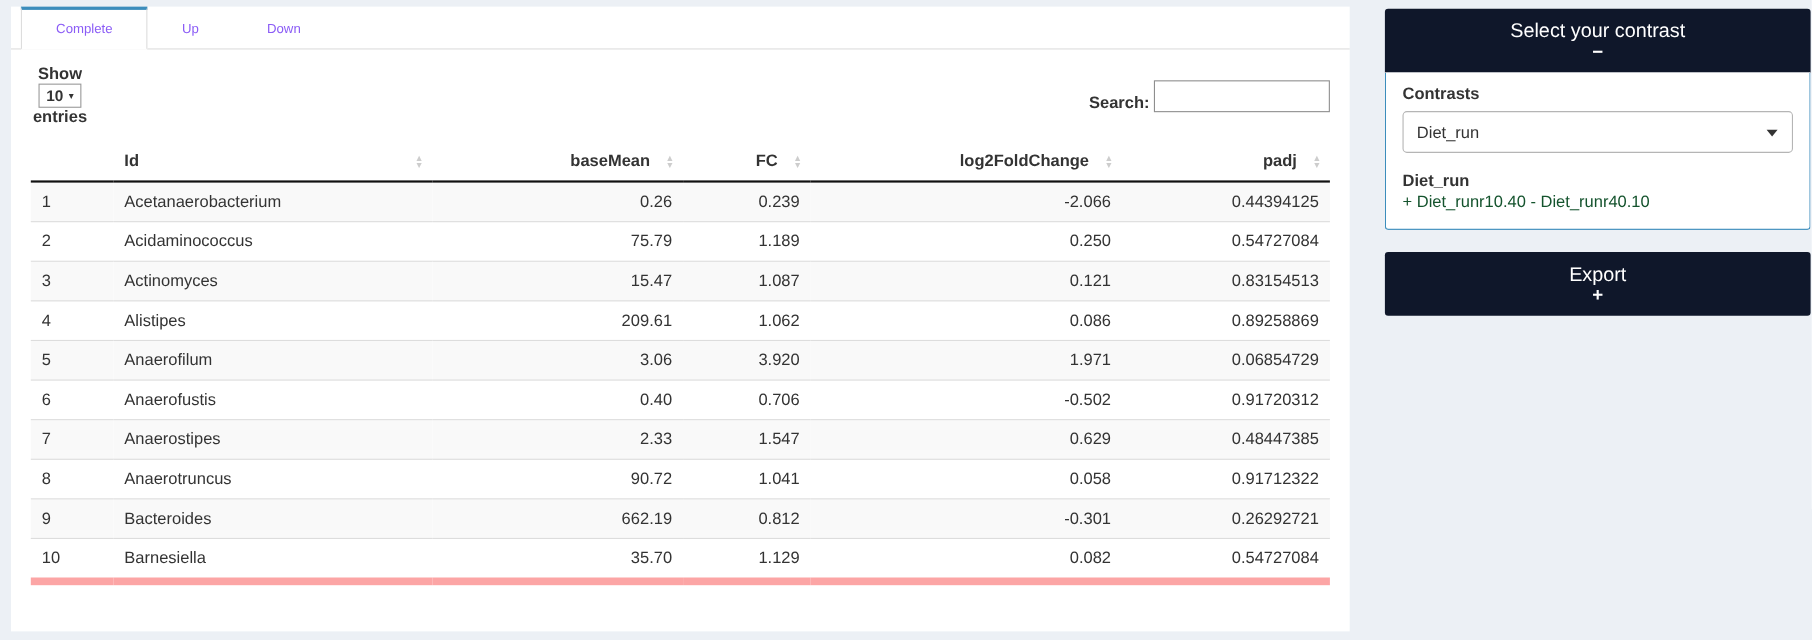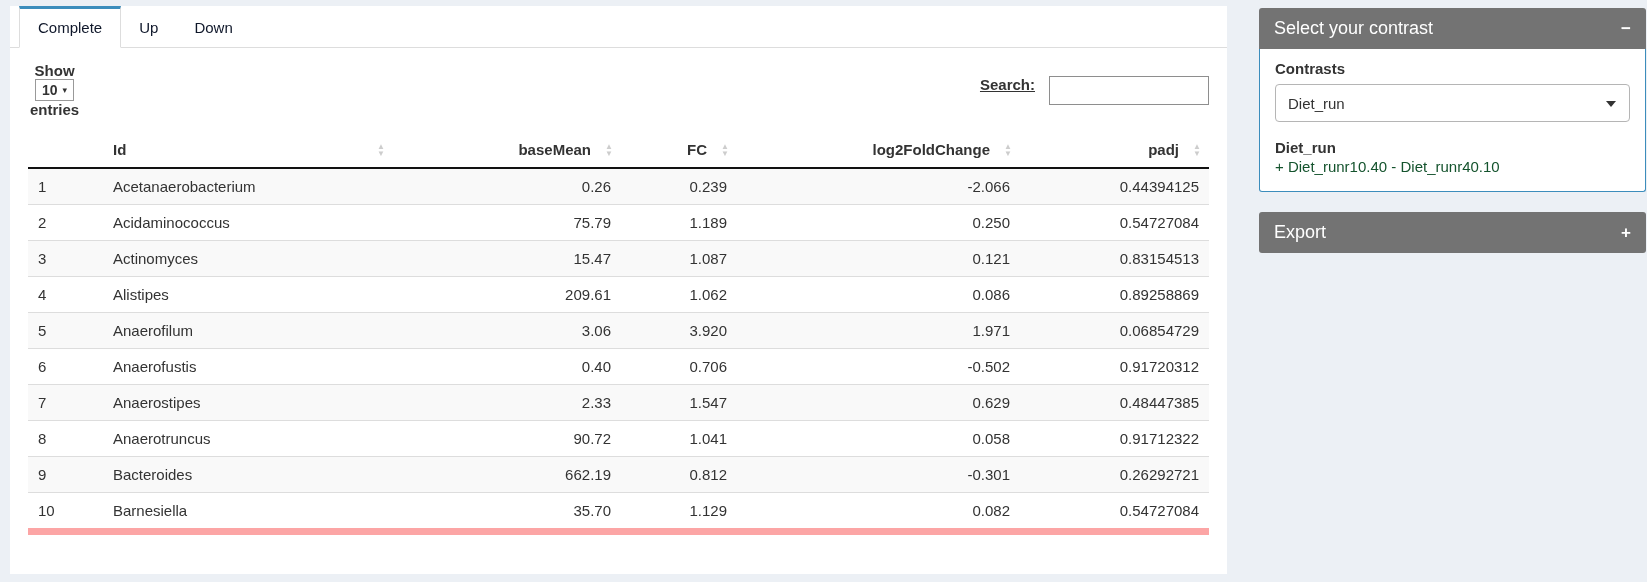--- a/index.html
+++ b/index.html
@@ -16,26 +16,26 @@
     position: absolute; left: 10px; top: 6px;
     width: 1217px; height: 568px;
     background: #fff;
   }
   .tabbar {
     display: flex; align-items: stretch;
     border-bottom: 1px solid #ddd;
     padding-left: 9px;
   }
   .tab {
-    padding: 10px 18px 11px;
-    font-size: 15px;
+    padding: 10px 31px 11px;
+    font-size: 12px;
     border-top: 3px solid transparent;
     margin-bottom: -1px;
     cursor: pointer;
-    color: #0f172a;
+    color: #8b5cf6;
   }
   .tab.active {
     background: #fff;
     border-top-color: #3c8dbc;
     border-left: 1px solid #ddd;
     border-right: 1px solid #ddd;
     border-bottom: 1px solid #fff;
   }
   .content { padding: 8px 18px 0; }
 
@@ -46,21 +46,21 @@
   }
   .bold { font-weight: bold; }
   .length-control { display: flex; align-items: center; flex-direction: column; }
   .select-sm {
     display: inline-flex; align-items: center; gap: 5px;
     border: 1px solid #999; background: #fff;
     padding: 2px 6px; margin: 0 7px;
     font-weight: bold; font-size: 14px; cursor: pointer;
   }
   .caret-sm { font-size: 9px; color: #333; }
-  .search-control { display: flex; align-items: flex-start; gap: 14px; text-decoration: underline; }
+  .search-control { display: flex; align-items: flex-end; gap: 4px; }
   .search-input {
     width: 160px; height: 29px;
     border: 1px solid #8e8e8e; border-radius: 0;
     padding: 2px 7px; font-size: 15px;
     font-family: "Liberation Sans", "DejaVu Sans", sans-serif;
     outline: none; background: #fff;
   }
 
   
   table { width: 100%; border-collapse: collapse; font-size: 15px; border-bottom: 7px solid #fca5a5; }
@@ -96,26 +96,27 @@
     border: 1px solid #a8a8a8;
     background: linear-gradient(#eaeaea, #dcdcdc);
     border-radius: 2px;
   }
   .page-btn.disabled { color: #9a9a9a; cursor: default; }
   .page-btn.ellipsis { cursor: default; padding: 8px 8px; }
 
   
   .right-col { position: absolute; left: 1259px; top: 8px; width: 387px; }
   .panel-header {
-    background: #737373; color: #fff;
+    background: #0f172a; color: #fff;
     font-size: 18px;
     padding: 10px 15px;
     border-radius: 3px 3px 0 0;
     display: flex; justify-content: space-between; align-items: center;
     cursor: pointer;
+    flex-direction: column;
   }
   .panel-header.standalone { border-radius: 3px; margin-top: 20px; }
   .collapse-icon { font-weight: bold; font-size: 17px; line-height: 1; cursor: pointer; }
   .panel-body {
     background: #fff;
     border: 1px solid #3c8dbc; border-top: none;
     border-radius: 0 0 3px 3px;
     padding: 11px 15px 16px;
   }
   .contrasts-label { font-size: 15px; font-weight: bold; margin-bottom: 7px; }

